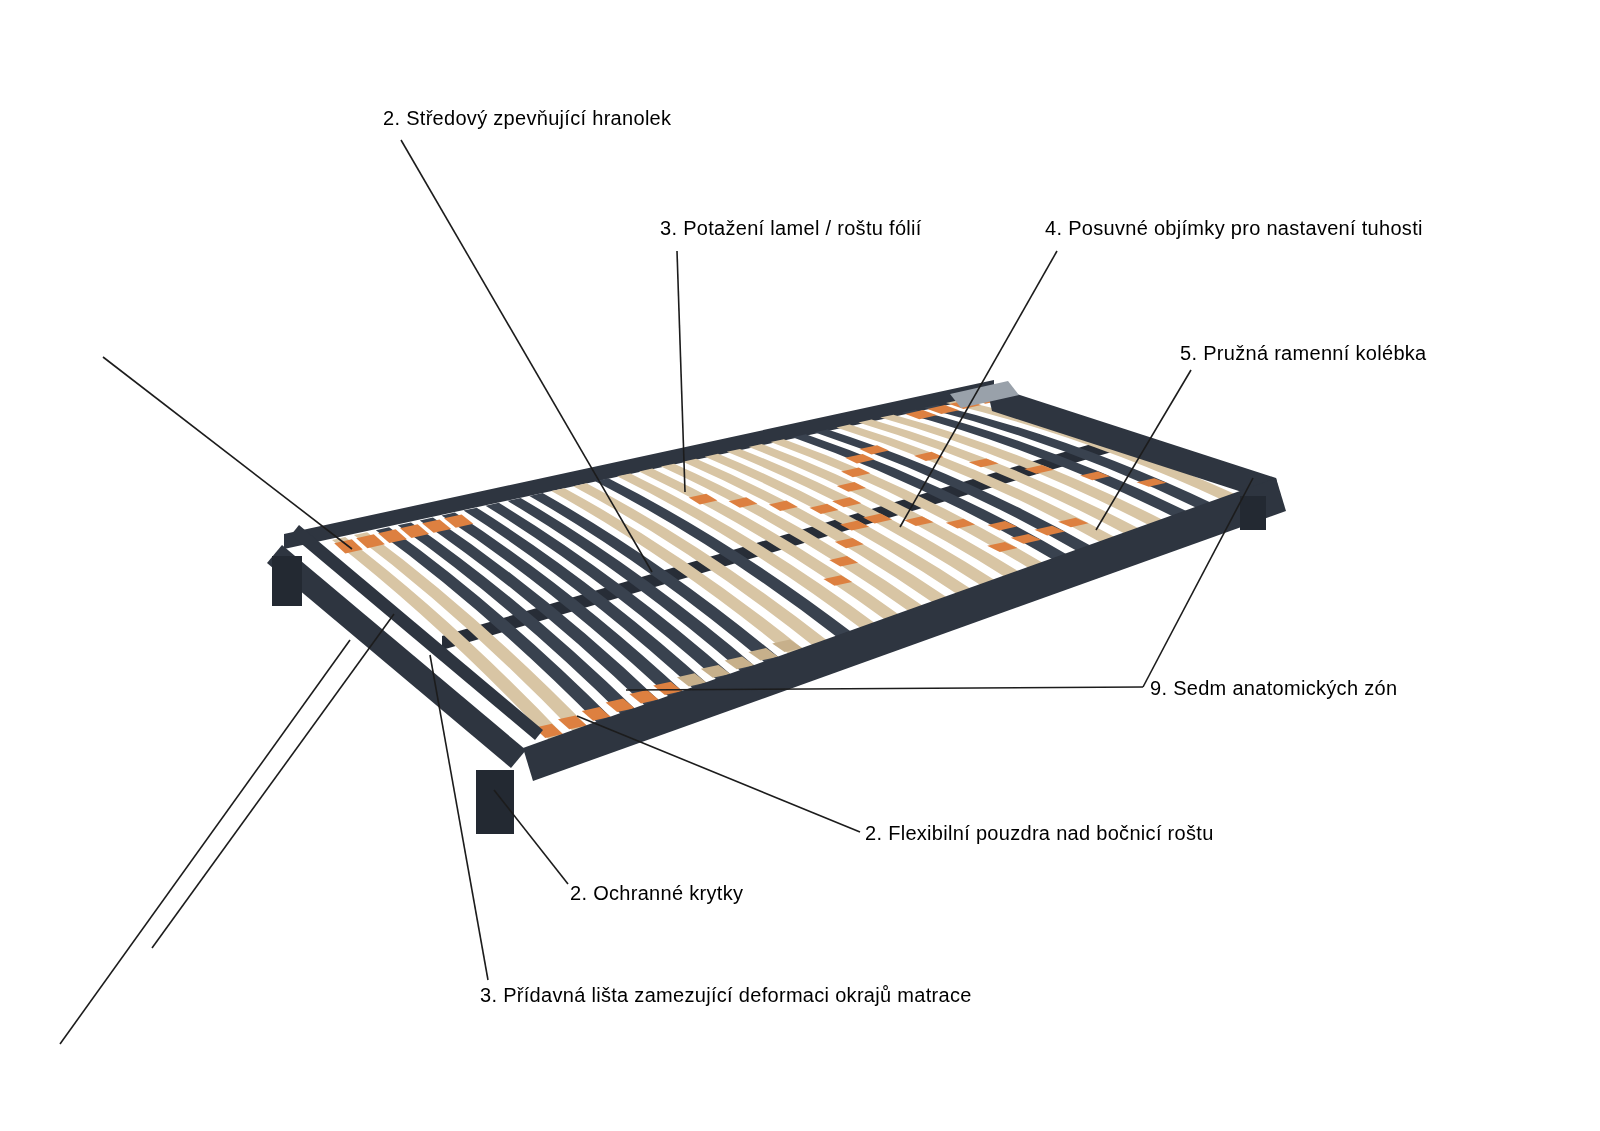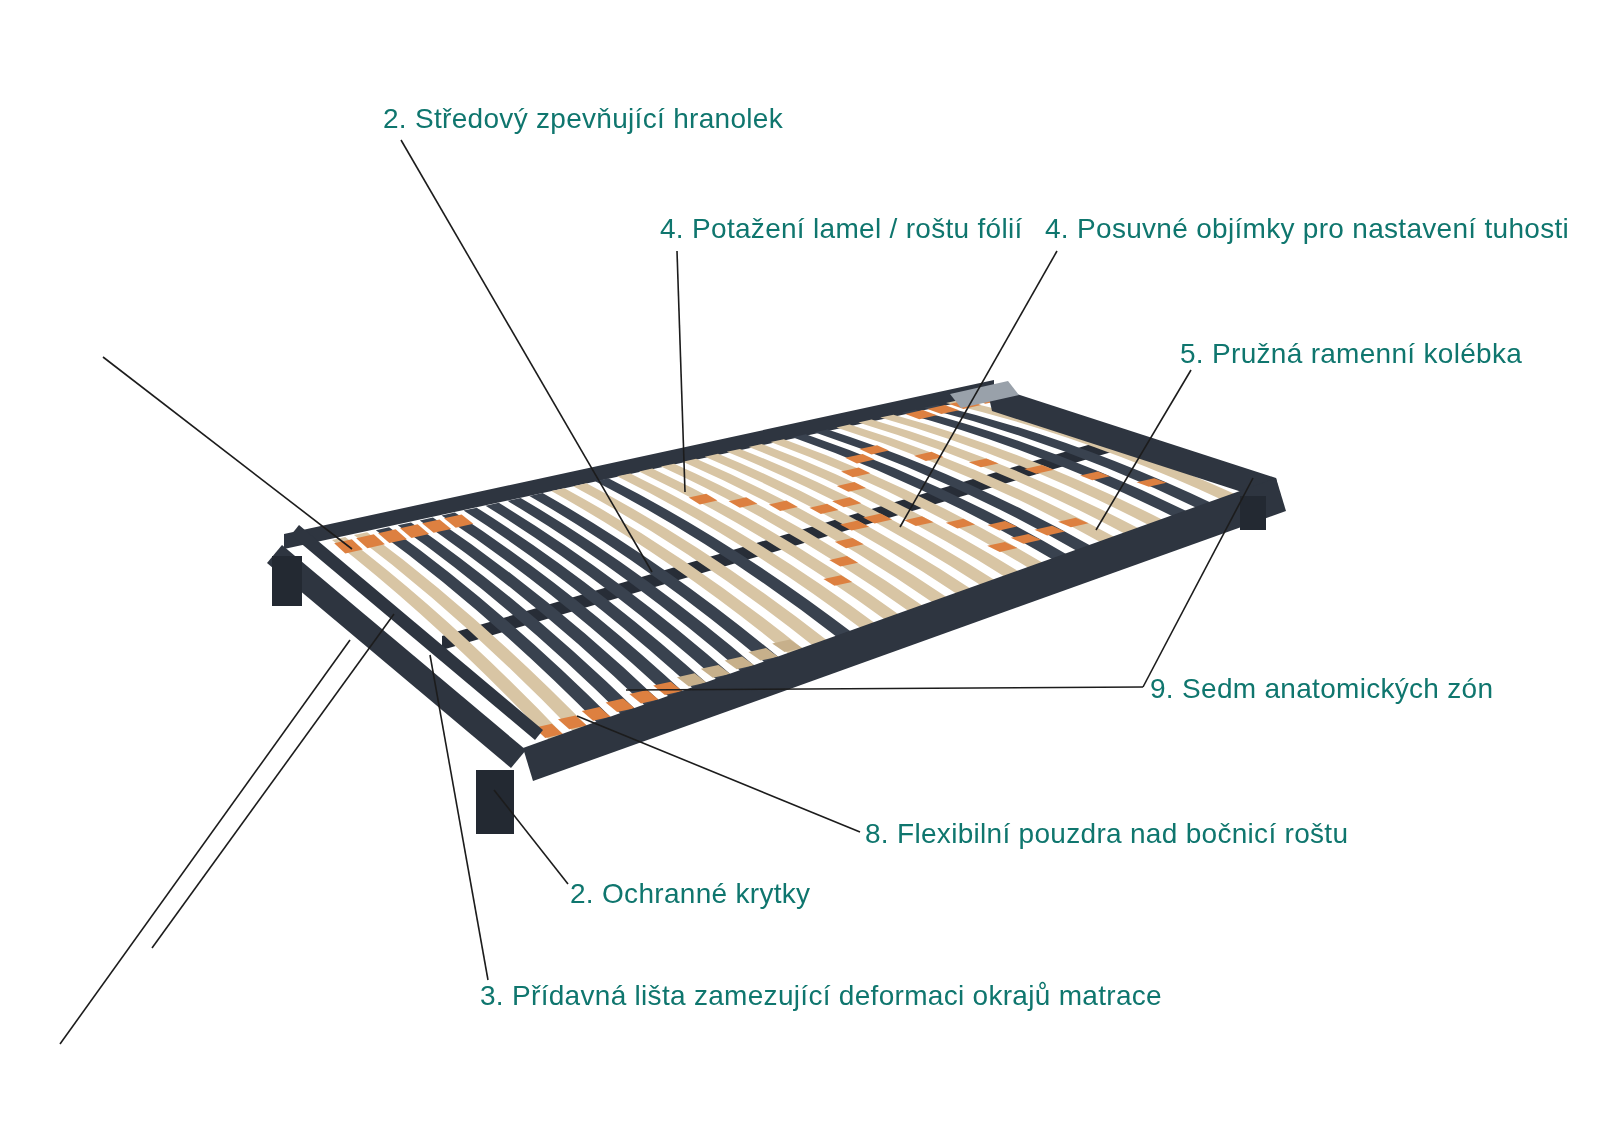--- a/index.html
+++ b/index.html
@@ -6,24 +6,24 @@
   .canvas{
     position:relative;
     width:1600px;height:1131px;
     background:#ffffff;
     overflow:hidden;
     font-family:"Liberation Sans", sans-serif;
   }
   #scene{position:absolute;left:0;top:0;}
   .label{
     position:absolute;
-    font-size:28px;
+    font-size:20px;
     line-height:27px;
     font-weight:500;
-    color:#0f766e;
+    color:#000000;
     letter-spacing:.3px;
     white-space:nowrap;
   }
 </style>
 </head>
 <body>
 
 <div class="canvas">
 
   <svg id="scene" width="1600" height="1131" viewBox="0 0 1600 1131">
@@ -126,21 +126,21 @@
         <line x1="1143" y1="687" x2="1253" y2="478" stroke="#1c1c1c" stroke-width="1.6"></line>
         <line x1="860" y1="832" x2="577" y2="716" stroke="#1c1c1c" stroke-width="1.6"></line>
         <line x1="568" y1="884" x2="494" y2="790" stroke="#1c1c1c" stroke-width="1.6"></line>
         <line x1="488" y1="980" x2="430" y2="655" stroke="#1c1c1c" stroke-width="1.6"></line>
         <line x1="152" y1="948" x2="394" y2="614" stroke="#1c1c1c" stroke-width="1.6"></line>
         <line x1="60" y1="1044" x2="350" y2="640" stroke="#1c1c1c" stroke-width="1.6"></line>
       </g>
   </svg>
 
   <div class="label" style="left:383px;top:105px">2. Středový zpevňující hranolek</div>
-  <div class="label" style="left:660px;top:215px">4. Potažení lamel / roštu fólií</div>
+  <div class="label" style="left:660px;top:215px">3. Potažení lamel / roštu fólií</div>
   <div class="label" style="left:1045px;top:215px">4. Posuvné objímky pro nastavení tuhosti</div>
   <div class="label" style="left:1180px;top:340px">5. Pružná ramenní kolébka</div>
   <div class="label" style="left:1150px;top:675px">9. Sedm anatomických zón</div>
-  <div class="label" style="left:865px;top:820px">8. Flexibilní pouzdra nad bočnicí roštu</div>
+  <div class="label" style="left:865px;top:820px">2. Flexibilní pouzdra nad bočnicí roštu</div>
   <div class="label" style="left:570px;top:880px">2. Ochranné krytky</div>
   <div class="label" style="left:480px;top:982px">3. Přídavná lišta zamezující deformaci okrajů matrace</div>
 
 </div>
 
 </body></html>

